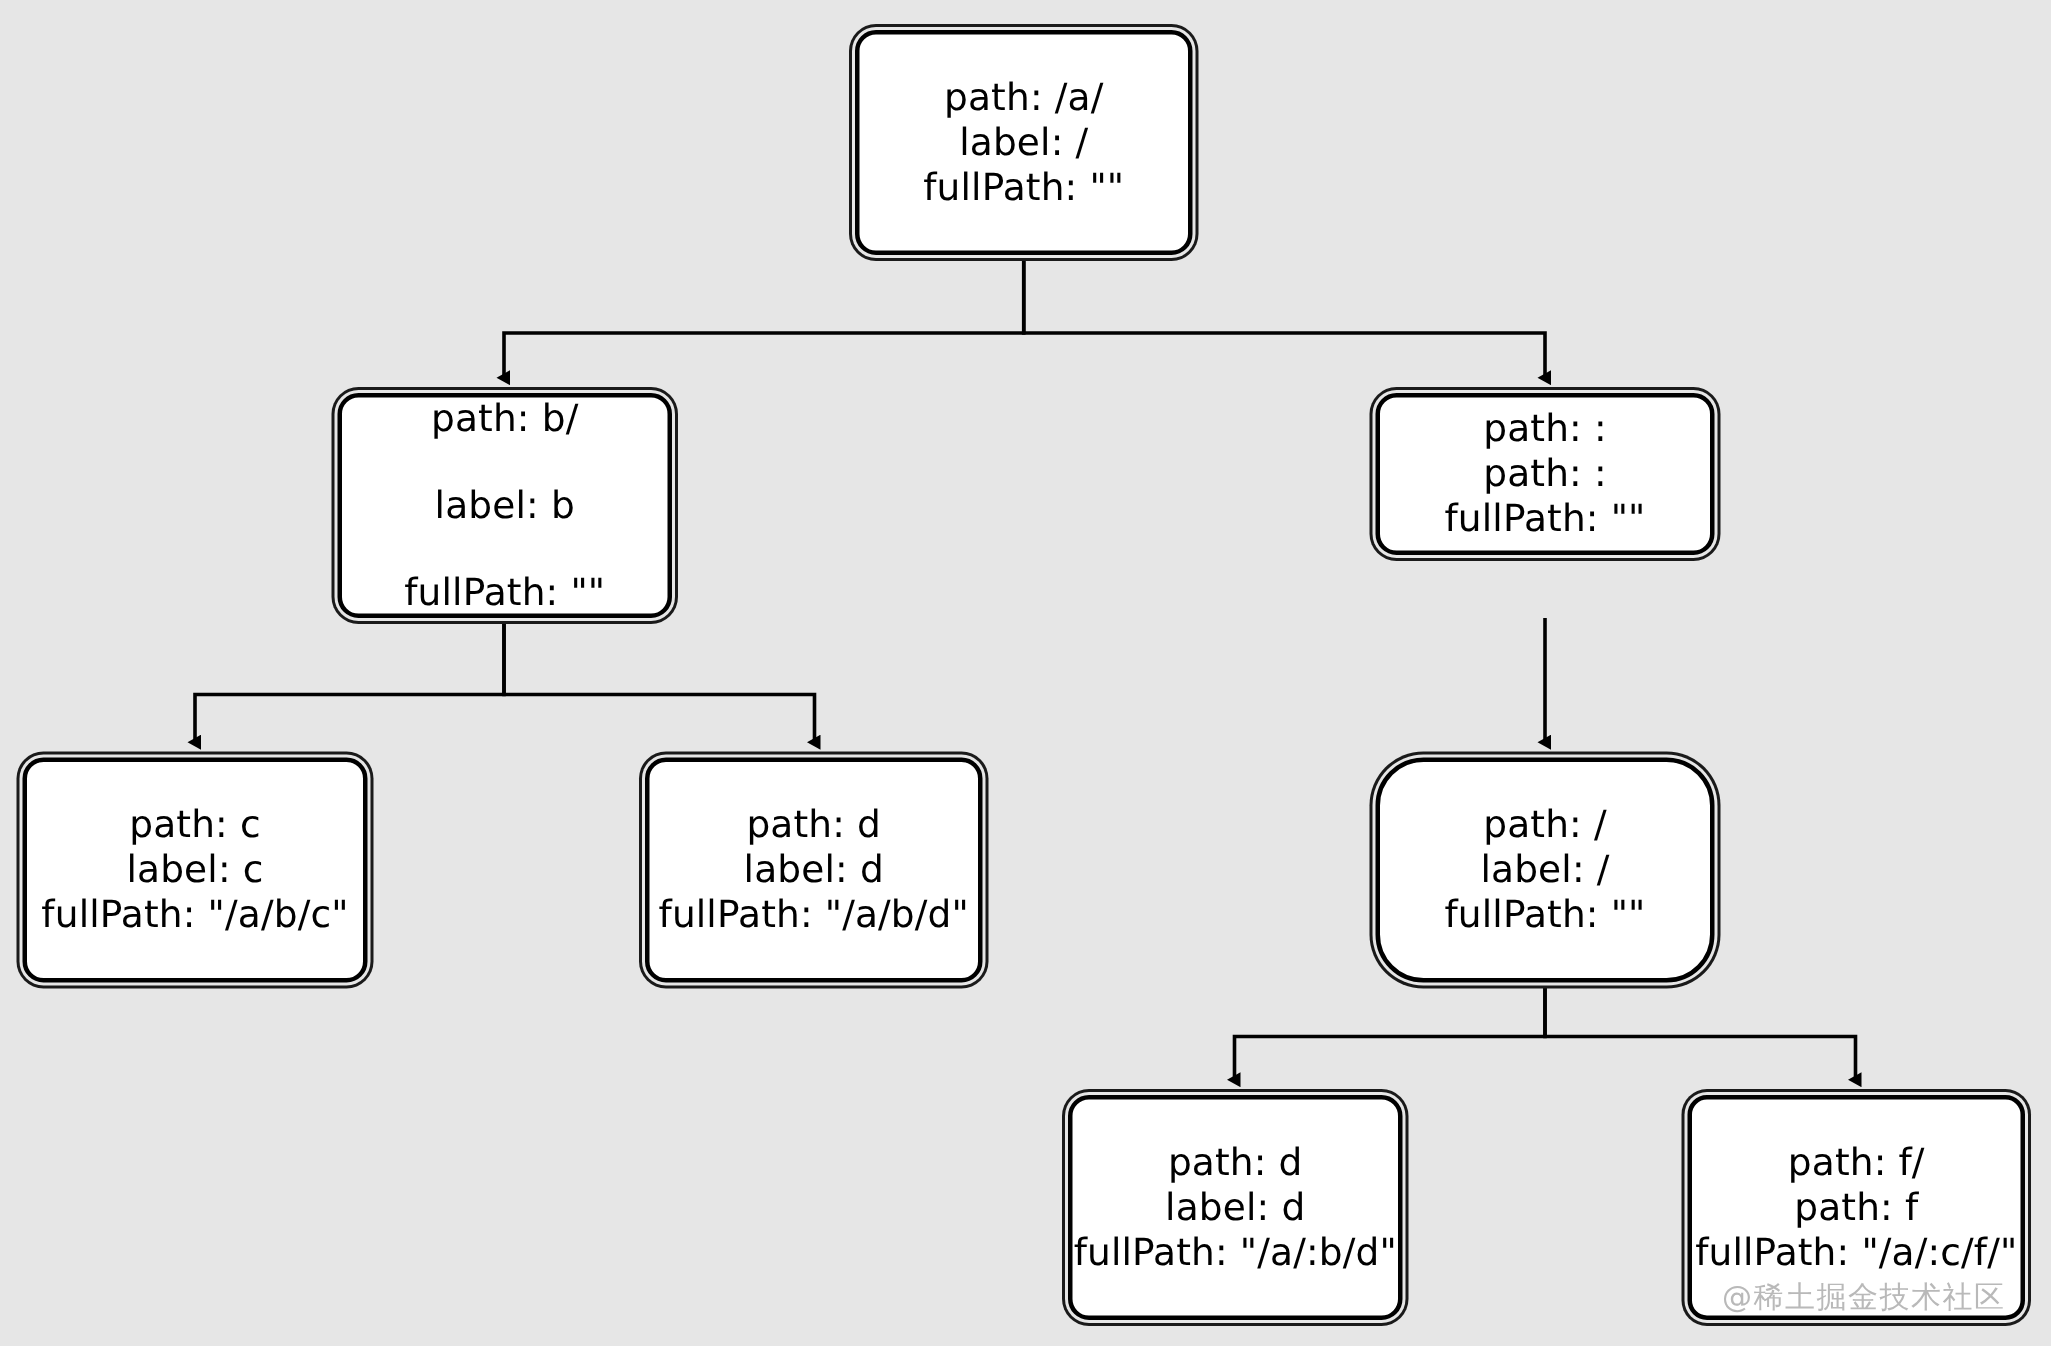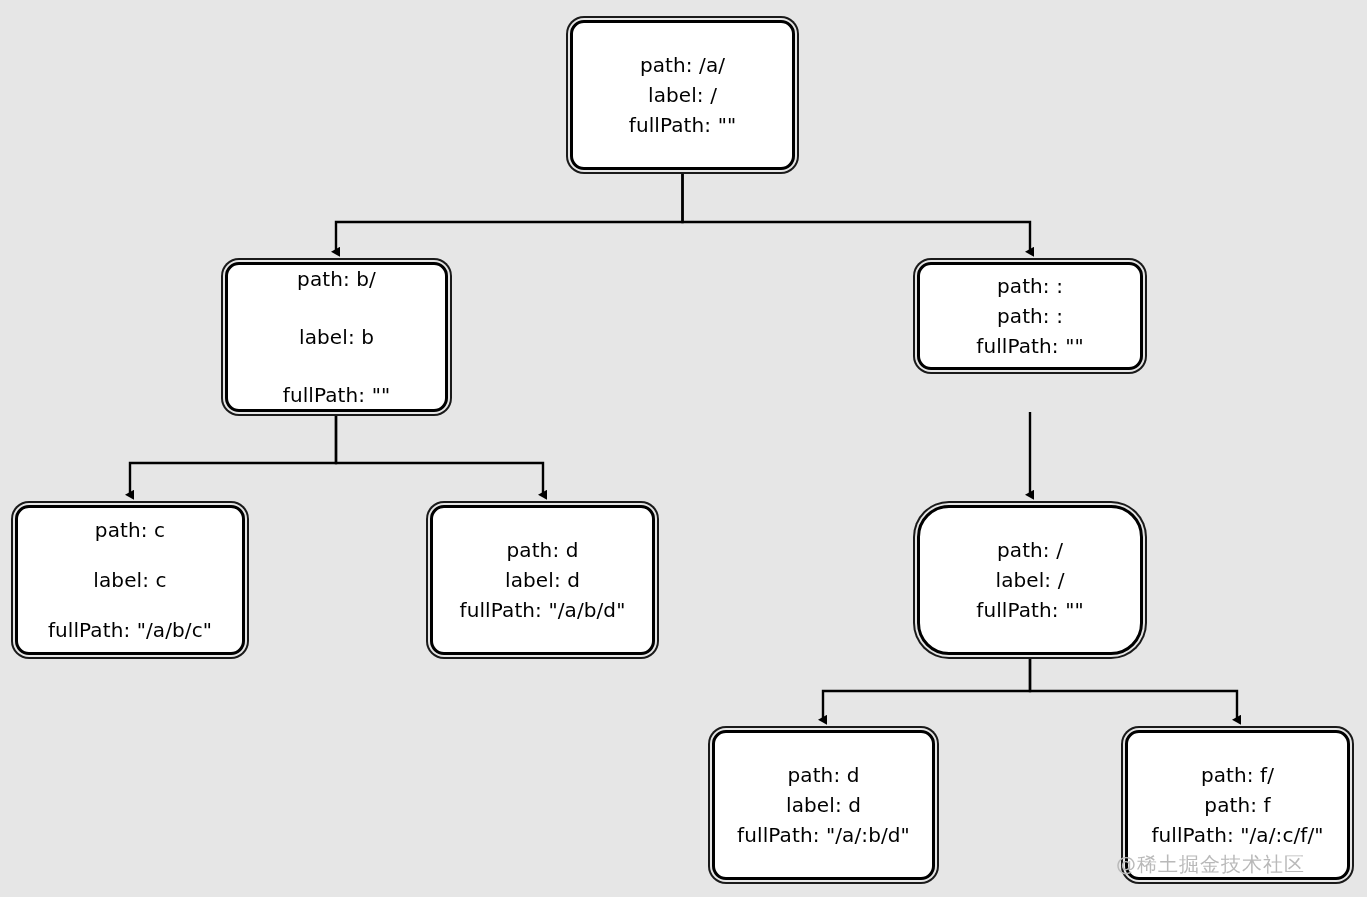--- a/index.html
+++ b/index.html
@@ -31,21 +31,21 @@
     border-radius: 14px;
     box-shadow: 0 0 0 2px #e6e6e6, 0 0 0 4px #1a1a1a;
     display: flex;
     flex-direction: column;
     align-items: center;
     justify-content: center;
     z-index: 2;
   }
   .node-line {
     color: #000000;
-    font-size: 20px;
+    font-size: 25px;
     line-height: 30px;
     white-space: nowrap;
     letter-spacing: 0.1px;
   }
   .watermark {
     position: absolute;
     color: #b9b9b9;
     font-size: 20px;
     line-height: 24px;
     white-space: nowrap;
@@ -92,21 +92,21 @@
     <div class="node-line">label: b</div>
     <div class="node-line">fullPath: ""</div>
   </div>
 
   <div class="node" style="left:917px; top:262px; width:226px; height:108px;">
     <div class="node-line">path: :</div>
     <div class="node-line">path: :</div>
     <div class="node-line">fullPath: ""</div>
   </div>
 
-  <div class="node" style="left:15px; top:505px; width:230px; height:150px;gap:20px;">
+  <div class="node" style="left:15px; top:505px; width:230px; height:150px;">
     <div class="node-line">path: c</div>
     <div class="node-line">label: c</div>
     <div class="node-line">fullPath: "/a/b/c"</div>
   </div>
 
   <div class="node" style="left:430px; top:505px; width:225px; height:150px;">
     <div class="node-line">path: d</div>
     <div class="node-line">label: d</div>
     <div class="node-line">fullPath: "/a/b/d"</div>
   </div>
@@ -116,21 +116,21 @@
     <div class="node-line">label: /</div>
     <div class="node-line">fullPath: ""</div>
   </div>
 
   <div class="node" style="left:712px; top:730px; width:223px; height:150px;">
     <div class="node-line">path: d</div>
     <div class="node-line">label: d</div>
     <div class="node-line">fullPath: "/a/:b/d"</div>
   </div>
 
-  <div class="node" style="left:1125px; top:730px; width:225px; height:150px;">
+  <div class="node" style="left:1125px; top:730px; width:225px; height:150px;border-radius:13px;">
     <div class="node-line">path: f/</div>
     <div class="node-line">path: f</div>
     <div class="node-line">fullPath: "/a/:c/f/"</div>
   </div>
 
-  <div class="watermark" style="left:1116px; top:852px;">@稀土掘金技术社区</div>
+  <div class="watermark" style="left:1148px; top:852px;">@稀土掘金技术社区</div>
 
 </div>
 
 </body></html>

